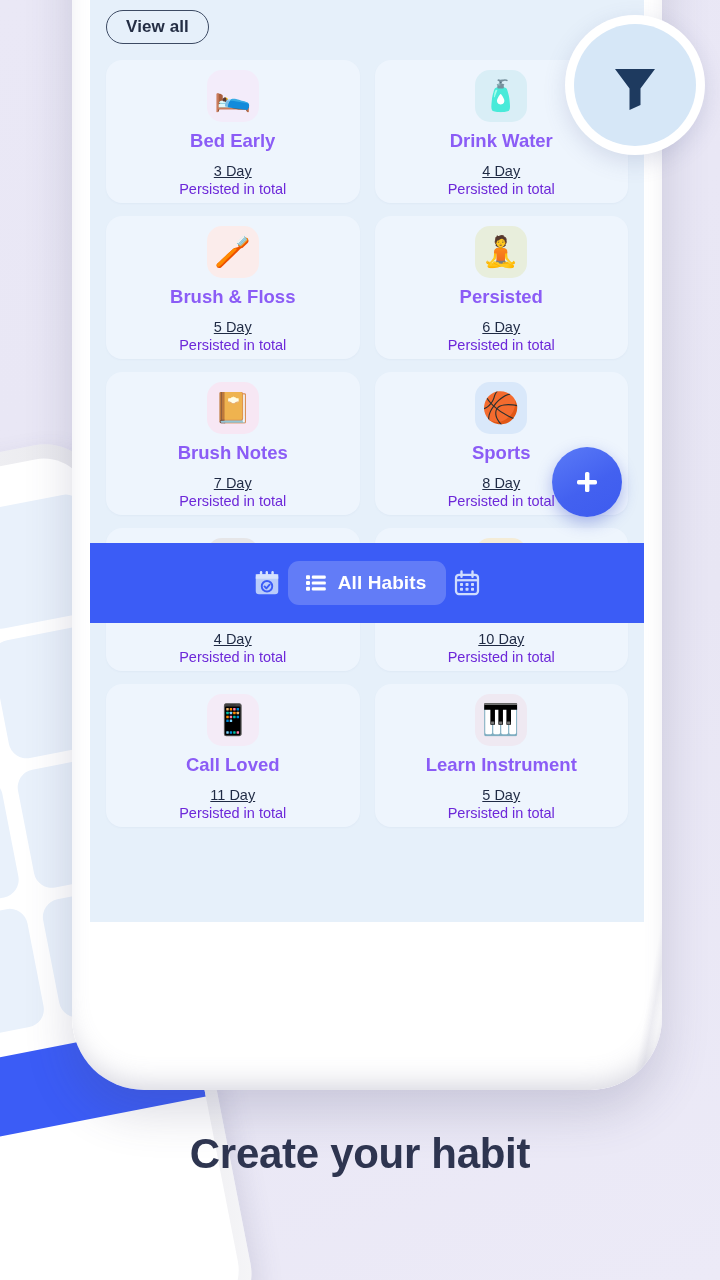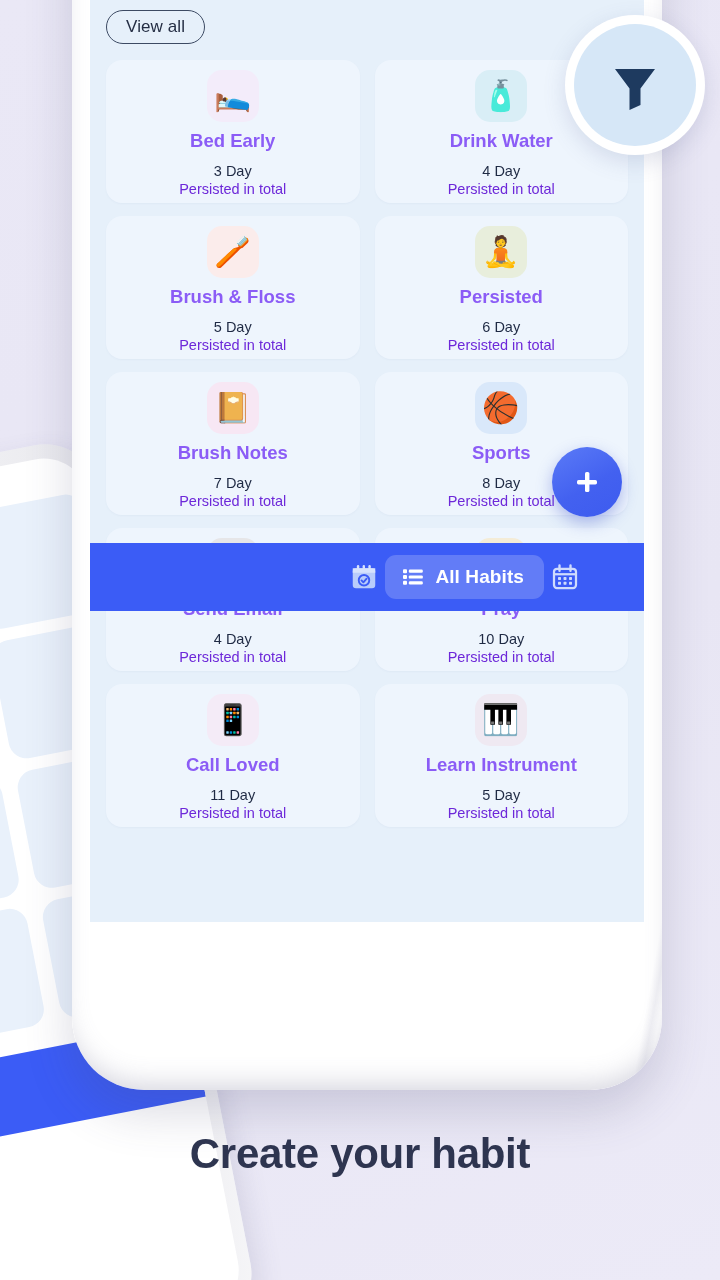--- a/index.html
+++ b/index.html
@@ -126,21 +126,21 @@
     display: inline-flex;
     align-items: center;
     justify-content: center;
     height: 34px;
     padding: 0 19px;
     border: 1.6px solid #3c4a63;
     border-radius: 20px;
     background: transparent;
     color: #242e44;
     font-size: 17px;
-    font-weight: 400;
+    font-weight: 700;
     letter-spacing: 0.1px;
     white-space: nowrap;
     text-align: center;
   }
 
   
   .grid {
     position: absolute;
     left: 16px;
     right: 16px;
@@ -181,20 +181,21 @@
     line-height: 1.1;
     white-space: nowrap;
     max-width: 100%;
     overflow: hidden;
   }
   .card-days {
     color: #1f2a44;
     font-size: 14.5px;
     margin-top: 12px;
     line-height: 1.15;
+    text-decoration: underline;
   }
   .card-sub {
     color: #6d28d9;
     font-size: 14.5px;
     line-height: 1.15;
     margin-top: 1px;
   }
 
   
   .fab {
@@ -211,25 +212,25 @@
     justify-content: center;
     z-index: 5;
   }
   .fab svg { display: block; }
 
   
   .bottom-nav {
     position: absolute;
     left: 0; right: 0;
     top: 843px;
-    height: 68px;
+    height: 80px;
     background: #3b5cf6;
     display: flex;
     align-items: center;
-    justify-content: flex-end;
+    justify-content: center;
     padding: 0 58px;
     z-index: 4;
   }
   .nav-icon {
     width: 42px;
     height: 42px;
     display: flex;
     align-items: center;
     justify-content: center;
   }

